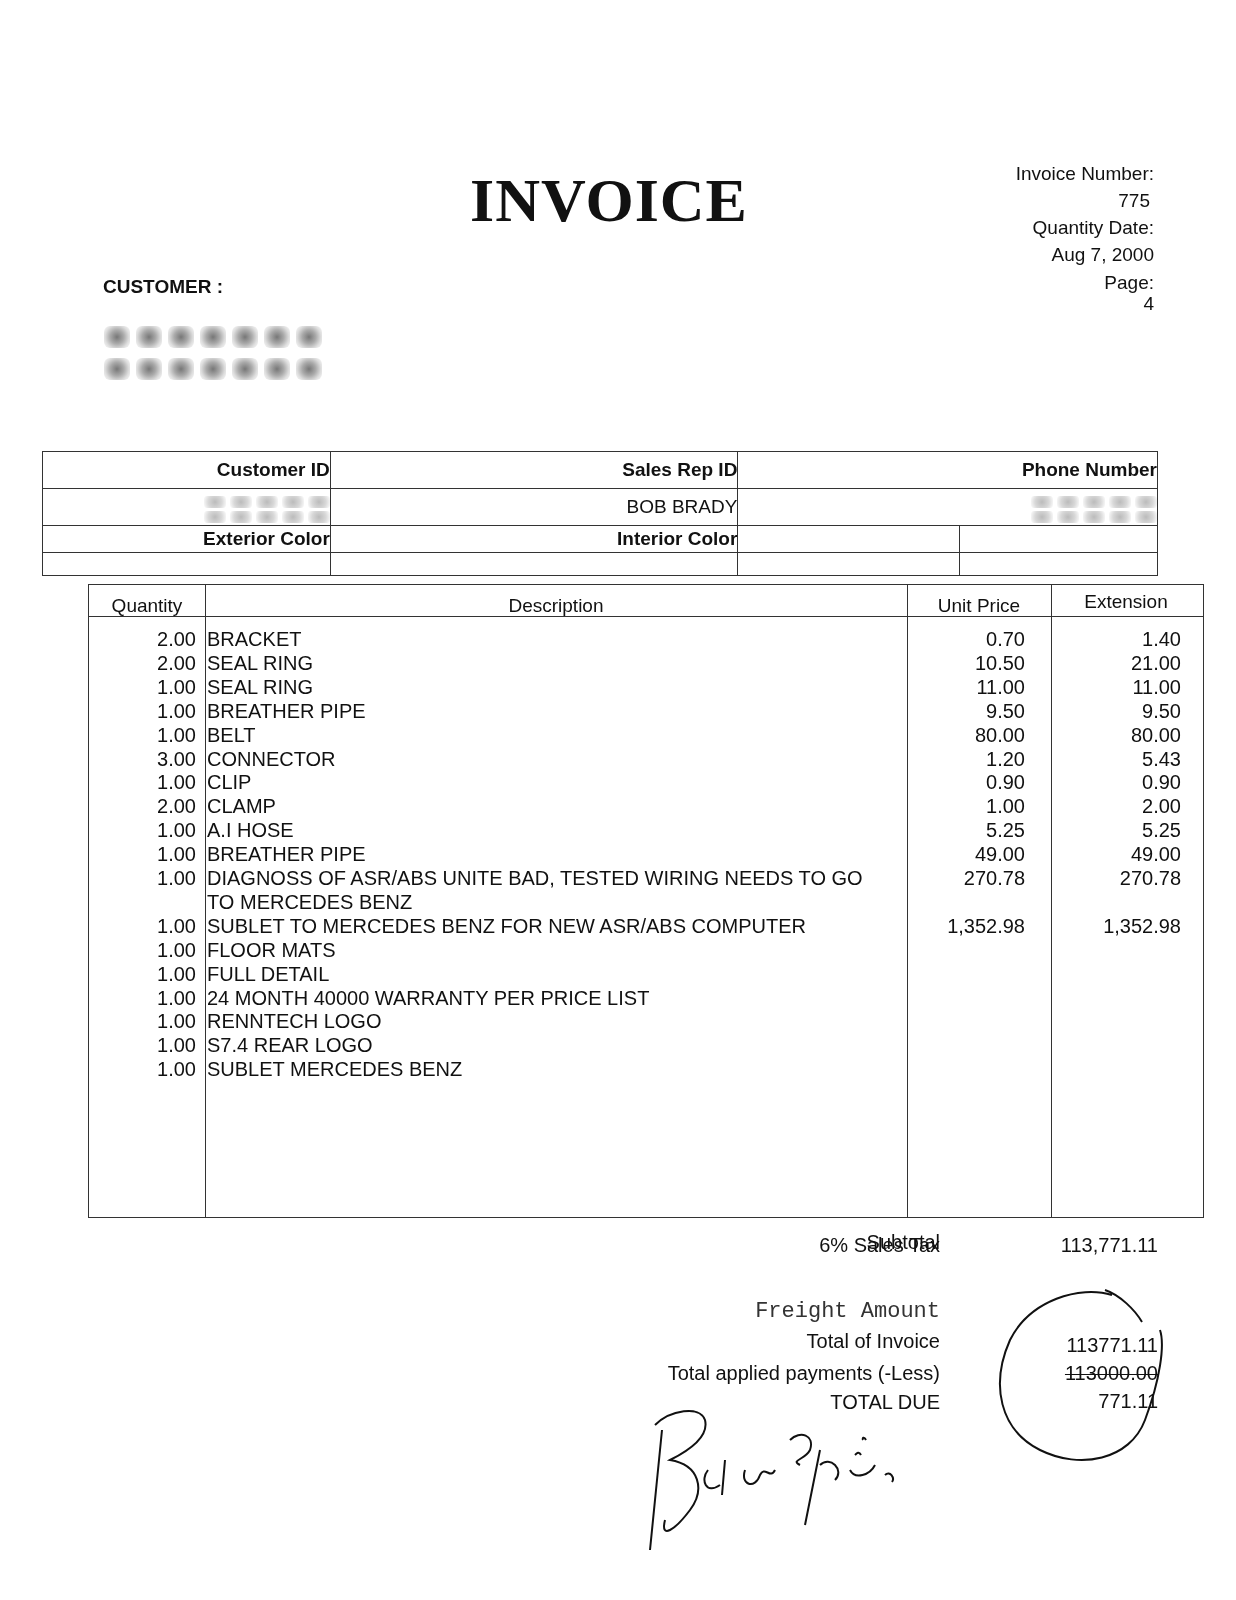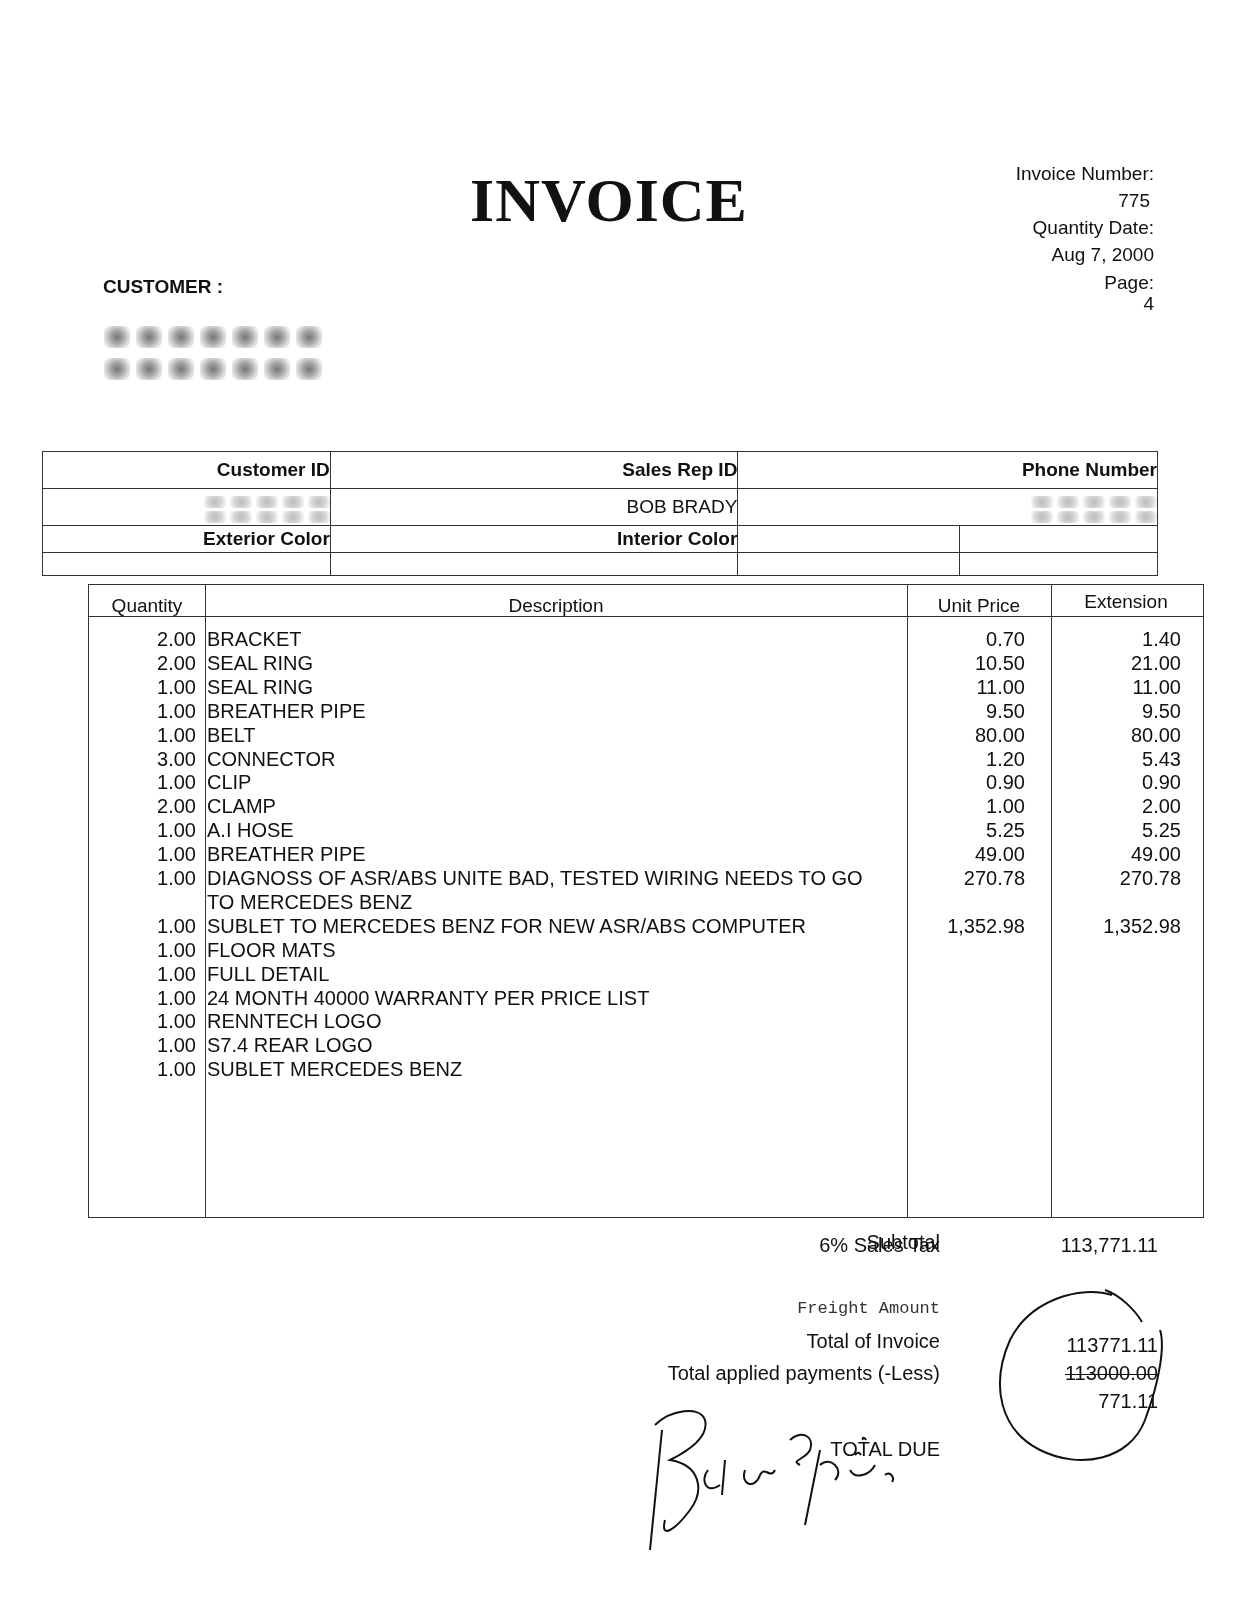--- a/index.html
+++ b/index.html
@@ -31,21 +31,21 @@
   .col-line { position: absolute; top: 0; bottom: 0; width: 0; border-left: 1.5px solid #333; }
   .head-line { position: absolute; left: 0; right: 0; top: 31px; border-top: 1.5px solid #333; }
   .colhead { position: absolute; top: 10px; font-size: 19px; text-align: center; }
   .row { position: absolute; left: 0; right: 0; height: 24px; font-size: 20px; line-height: 24px; }
   .row .q { position: absolute; left: 0; width: 107px; text-align: right; }
   .row .d { position: absolute; left: 118px; white-space: nowrap; }
   .row .u { position: absolute; left: 820px; width: 116px; text-align: right; }
   .row .e { position: absolute; left: 964px; width: 128px; text-align: right; }
 
   .totals { position: absolute; right: 296px; text-align: right; font-size: 20px; }
-  .freight { font-family: "Liberation Mono", monospace; font-size: 17px; color: #333; }
+  .freight { font-family: "Liberation Mono", monospace; font-size: 22px; color: #333; }
   .tv { position: absolute; right: 78px; text-align: right; font-size: 20px; }
   .strike { text-decoration: line-through; text-decoration-thickness: 1px; }
   svg.ink { position: absolute; left: 0; top: 0; }
 </style>
 </head>
 <body>
 
 <div class="abs title">INVOICE</div>
 
 <div class="abs meta" style="top:160px;">
@@ -262,19 +262,19 @@
 </div>
 
 <div class="totals" style="top:1231px;">Subtotal</div>
 <div class="tv" style="top:1234px;">113,771.11</div>
 <div class="totals" style="top:1234px;">6% Sales Tax</div>
 <div class="totals freight" style="top:1299px;">Freight Amount</div>
 <div class="totals" style="top:1330px;">Total of Invoice</div>
 <div class="tv" style="top:1334px;">113771.11</div>
 <div class="totals" style="top:1362px;">Total applied payments (-Less)</div>
 <div class="tv strike" style="top:1362px;">113000.00</div>
-<div class="totals" style="top:1391px;margin-top:47px;">TOTAL DUE</div>
+<div class="totals" style="top:1391px;">TOTAL DUE</div>
 <div class="tv" style="top:1390px;">771.11</div>
 
 <svg class="ink" width="1236" height="1600">
   <path d="M1112,1295 C1080,1285 1030,1300 1010,1340 C990,1385 1000,1430 1040,1450 C1080,1470 1130,1460 1145,1420 C1160,1380 1165,1345 1160,1330 M1105,1290 C1120,1295 1135,1310 1142,1322" fill="none" stroke="#111" stroke-width="2"></path>
   <path d="M655,1425 C670,1410 700,1405 705,1420 C710,1440 680,1455 670,1460 C700,1465 705,1490 690,1510 C675,1530 660,1540 665,1520 M662,1430 L650,1550 M708,1470 C700,1480 706,1495 720,1485 M725,1460 L722,1495 M745,1470 C740,1485 755,1490 760,1475 C765,1465 770,1480 775,1470 M790,1440 C800,1430 815,1435 810,1450 C805,1460 790,1460 800,1465 M820,1450 L805,1525 M820,1465 C830,1455 845,1470 835,1480 M850,1470 C855,1480 870,1475 875,1465 M885,1475 C890,1470 895,1478 892,1482 M863,1440 C862,1438 864,1436 866,1440 M855,1455 C857,1453 859,1451 861,1455" fill="none" stroke="#111" stroke-width="2"></path>
 </svg>
 
 </body></html>

